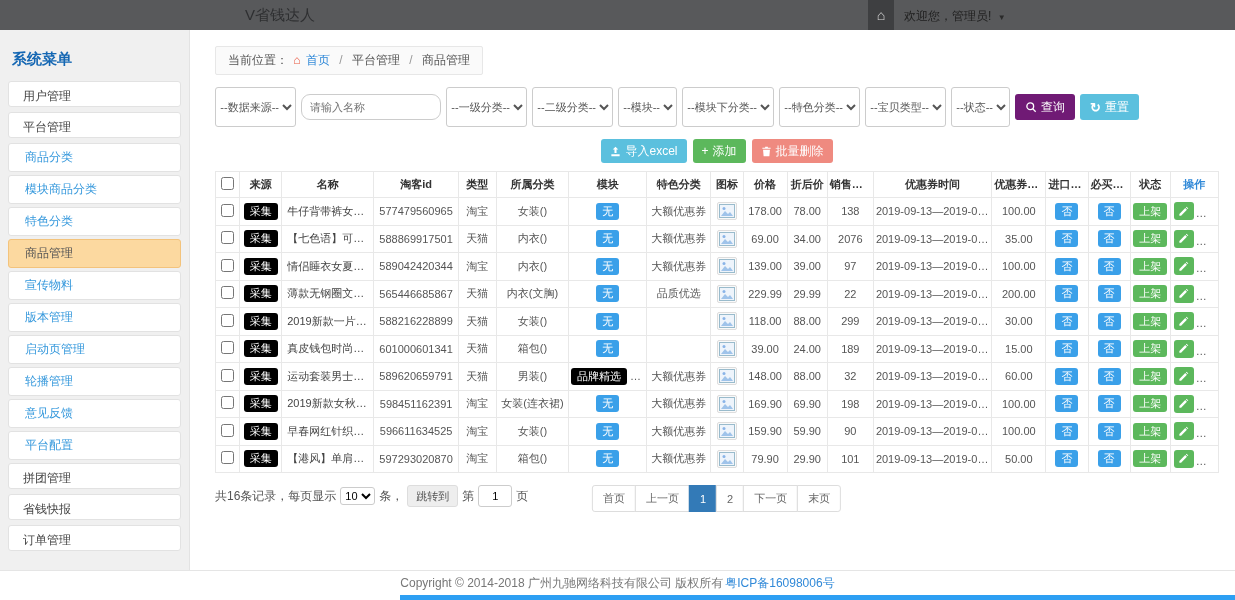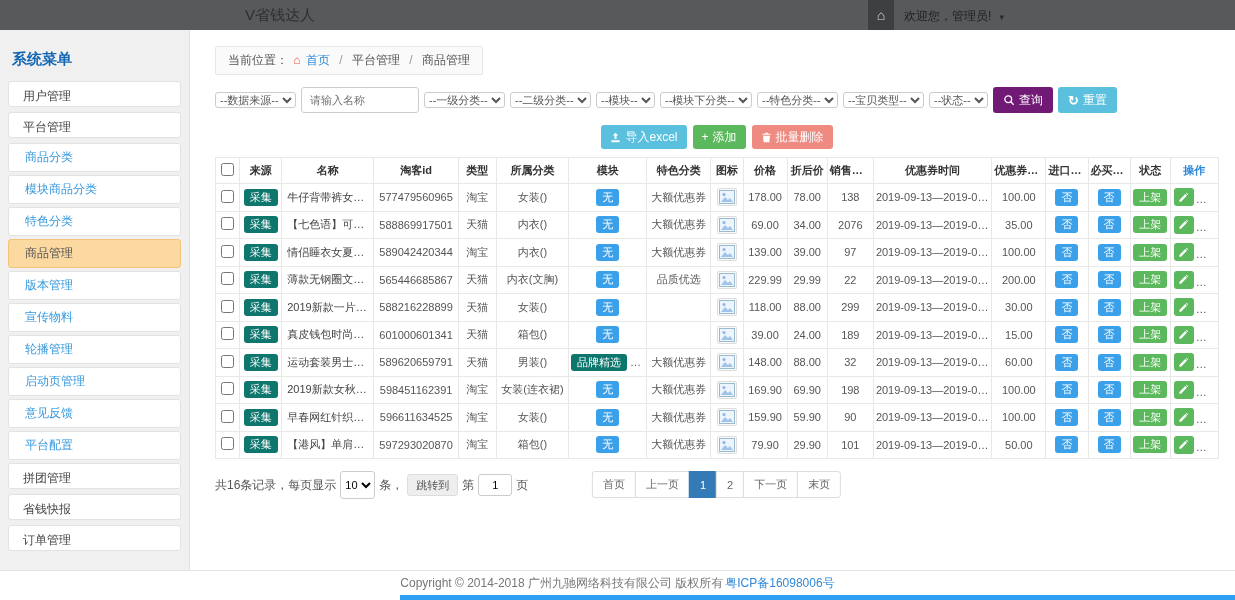--- a/index.html
+++ b/index.html
@@ -31,56 +31,56 @@
          padding:16px 16px 0 25px; overflow:hidden; }
 
   .breadcrumb { display:inline-block; background:#fafafa; border:1px solid #e7e7e7; border-radius:2px;
                 padding:5px 12px; color:#555; margin-bottom:12px; }
   .bc-home-icon { color:#e9573f; margin:0 2px 0 2px; }
   .bc-link { color:#3089d8; text-decoration:none; cursor:pointer; }
   .bc-sep { color:#999; margin:0 6px; }
 
   .filters { display:flex; align-items:center; gap:5px; margin-bottom:12px; }
   .fc { display:contents; }
-  .filters select { height:16px; border:1px solid #ccc; border-radius:3px; background:#fff;
-                    color:#555; font-size:11px; }
-  .name-input { height:26px; width:118px; border:1px solid #ccc; border-radius:3px; padding:0 8px; font-size:11px; }
+  .filters select { height:40px; border:1px solid #ccc; border-radius:3px; background:#fff;
+                    color:#555; font-size:11px;text-align:right; }
+  .name-input { height:26px; width:140px; border:1px solid #ccc; border-radius:9px; padding:0 8px; font-size:11px; }
 
   .btn { display:inline-flex; align-items:center; gap:4px; height:26px; padding:0 10px; border:none;
          border-radius:3px; color:#fff; font-size:12px; cursor:pointer; white-space:nowrap; }
   .btn.small { height:24px; padding:0 9px; }
   .btn.primary { background:#701a75; }
   .btn.info    { background:#5bc0de; }
   .btn.success { background:#5cb85c; }
   .btn.danger  { background:#ef8a80; }
   .ricon { font-size:13px; font-weight:bold; }
 
   .toolbar { display:flex; justify-content:center; gap:6px; margin-bottom:8px; }
 
   table { width:100%; border-collapse:collapse; table-layout:fixed; }
   th, td { border:1px solid #e8e8e8; padding:4px 2px; text-align:center; font-size:11px; height:26px;
            white-space:nowrap; overflow:hidden; text-overflow:ellipsis; color:#555; }
   th { font-weight:bold; color:#333; background:#fff; }
   th:last-child { color:#3089d8; }
   td.tl { text-align:left; padding-left:5px; color:#444; }
   .badge { display:inline-block; padding:2px 6px; border-radius:3px; color:#fff; font-size:11px; line-height:1.2; }
-  .badge.orange { background:#0f766e; }
+  .badge.orange { background:#000000; }
   .badge.blue   { background:#3aa0e9; }
   .badge.green  { background:#5cb85c; }
   .blue-text { color:#3598dc; }
   .thumb { display:inline-flex; width:20px; height:18px; align-items:center; justify-content:center;
            border:1px solid #ddd; background:#fafafa; border-radius:2px; vertical-align:middle; }
   .op { display:inline-flex; width:20px; height:18px; align-items:center; justify-content:center;
         border-radius:3px; margin:0 1px; cursor:pointer; }
   .op.edit { background:#5cb85c; }
   .op.del  { background:#d9534f; }
 
   .pager { position:relative; margin-top:12px; height:30px; }
   .pager-left { display:flex; align-items:center; gap:4px; color:#555; }
-  .pp { height:28px; border:1px solid #ccc; border-radius:3px; background:#fff; font-size:11px; }
+  .pp { height:18px; border:1px solid #ccc; border-radius:3px; background:#fff; font-size:11px; }
   .jump-btn { height:22px; padding:0 8px; background:#eee; border:1px solid #ddd; border-radius:3px;
               color:#555; font-size:11px; cursor:pointer; }
   .page-input { width:34px; height:22px; border:1px solid #ccc; border-radius:3px; text-align:center; font-size:11px; }
   .pager-center { position:absolute; left:50%; top:0; transform:translateX(-50%); display:flex; }
   .pg-btn { border:1px solid #ddd; background:#fff; color:#666; padding:5px 10px; font-size:11px;
             margin-left:-1px; cursor:pointer; }
   .pg-btn:first-child { border-radius:3px 0 0 3px; }
   .pg-btn:last-child  { border-radius:0 3px 3px 0; }
   .pg-btn.active { background:#337ab7; border-color:#337ab7; color:#fff; }
 
@@ -106,24 +106,24 @@
 
 <aside>
   <div class="sb-title">系统菜单</div>
   <ul id="sidebar-list">
       <li class="top">用户管理</li>
       <li class="top">平台管理</li>
       <li class="sub">商品分类</li>
       <li class="sub">模块商品分类</li>
       <li class="sub">特色分类</li>
       <li class="sub active">商品管理</li>
+      <li class="sub">宣传物料</li>
       <li class="sub">版本管理</li>
-      <li class="sub">宣传物料</li>
+      <li class="sub">启动页管理</li>
       <li class="sub">轮播管理</li>
-      <li class="sub">启动页管理</li>
       <li class="sub">意见反馈</li>
       <li class="sub">平台配置</li>
       <li class="top">拼团管理</li>
       <li class="top">省钱快报</li>
       <li class="top">订单管理</li>
     </ul>
 </aside>
 
 <main>
 

